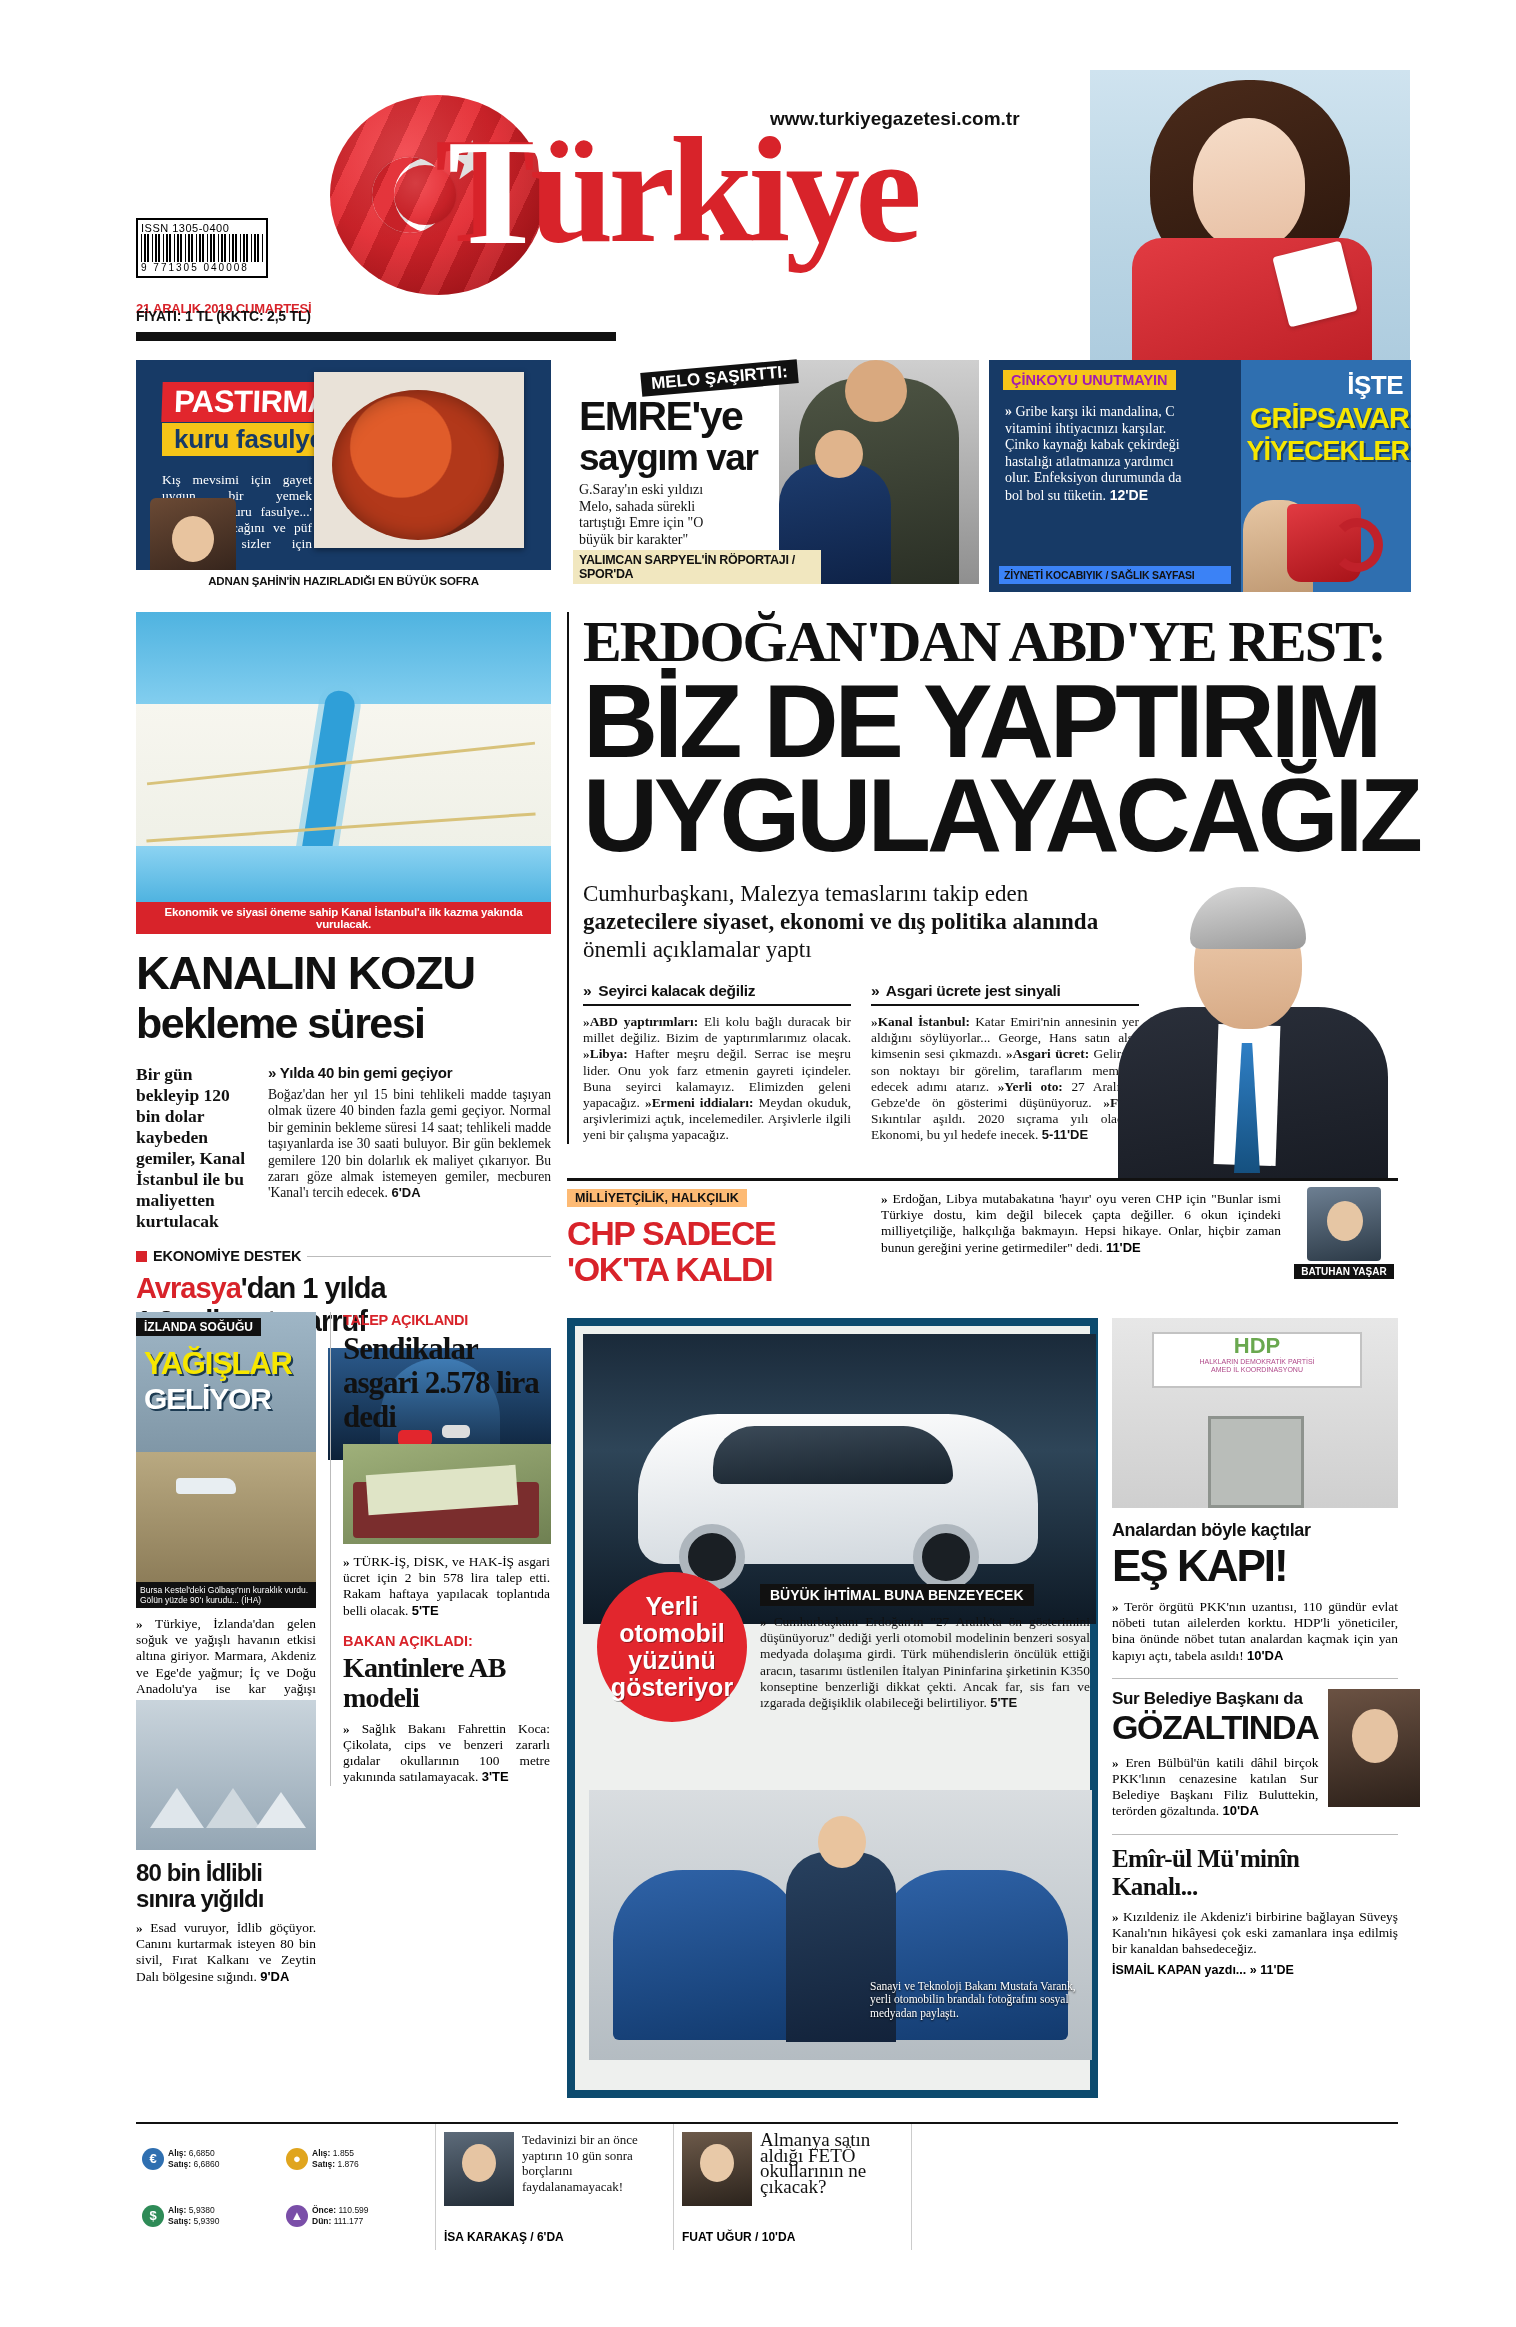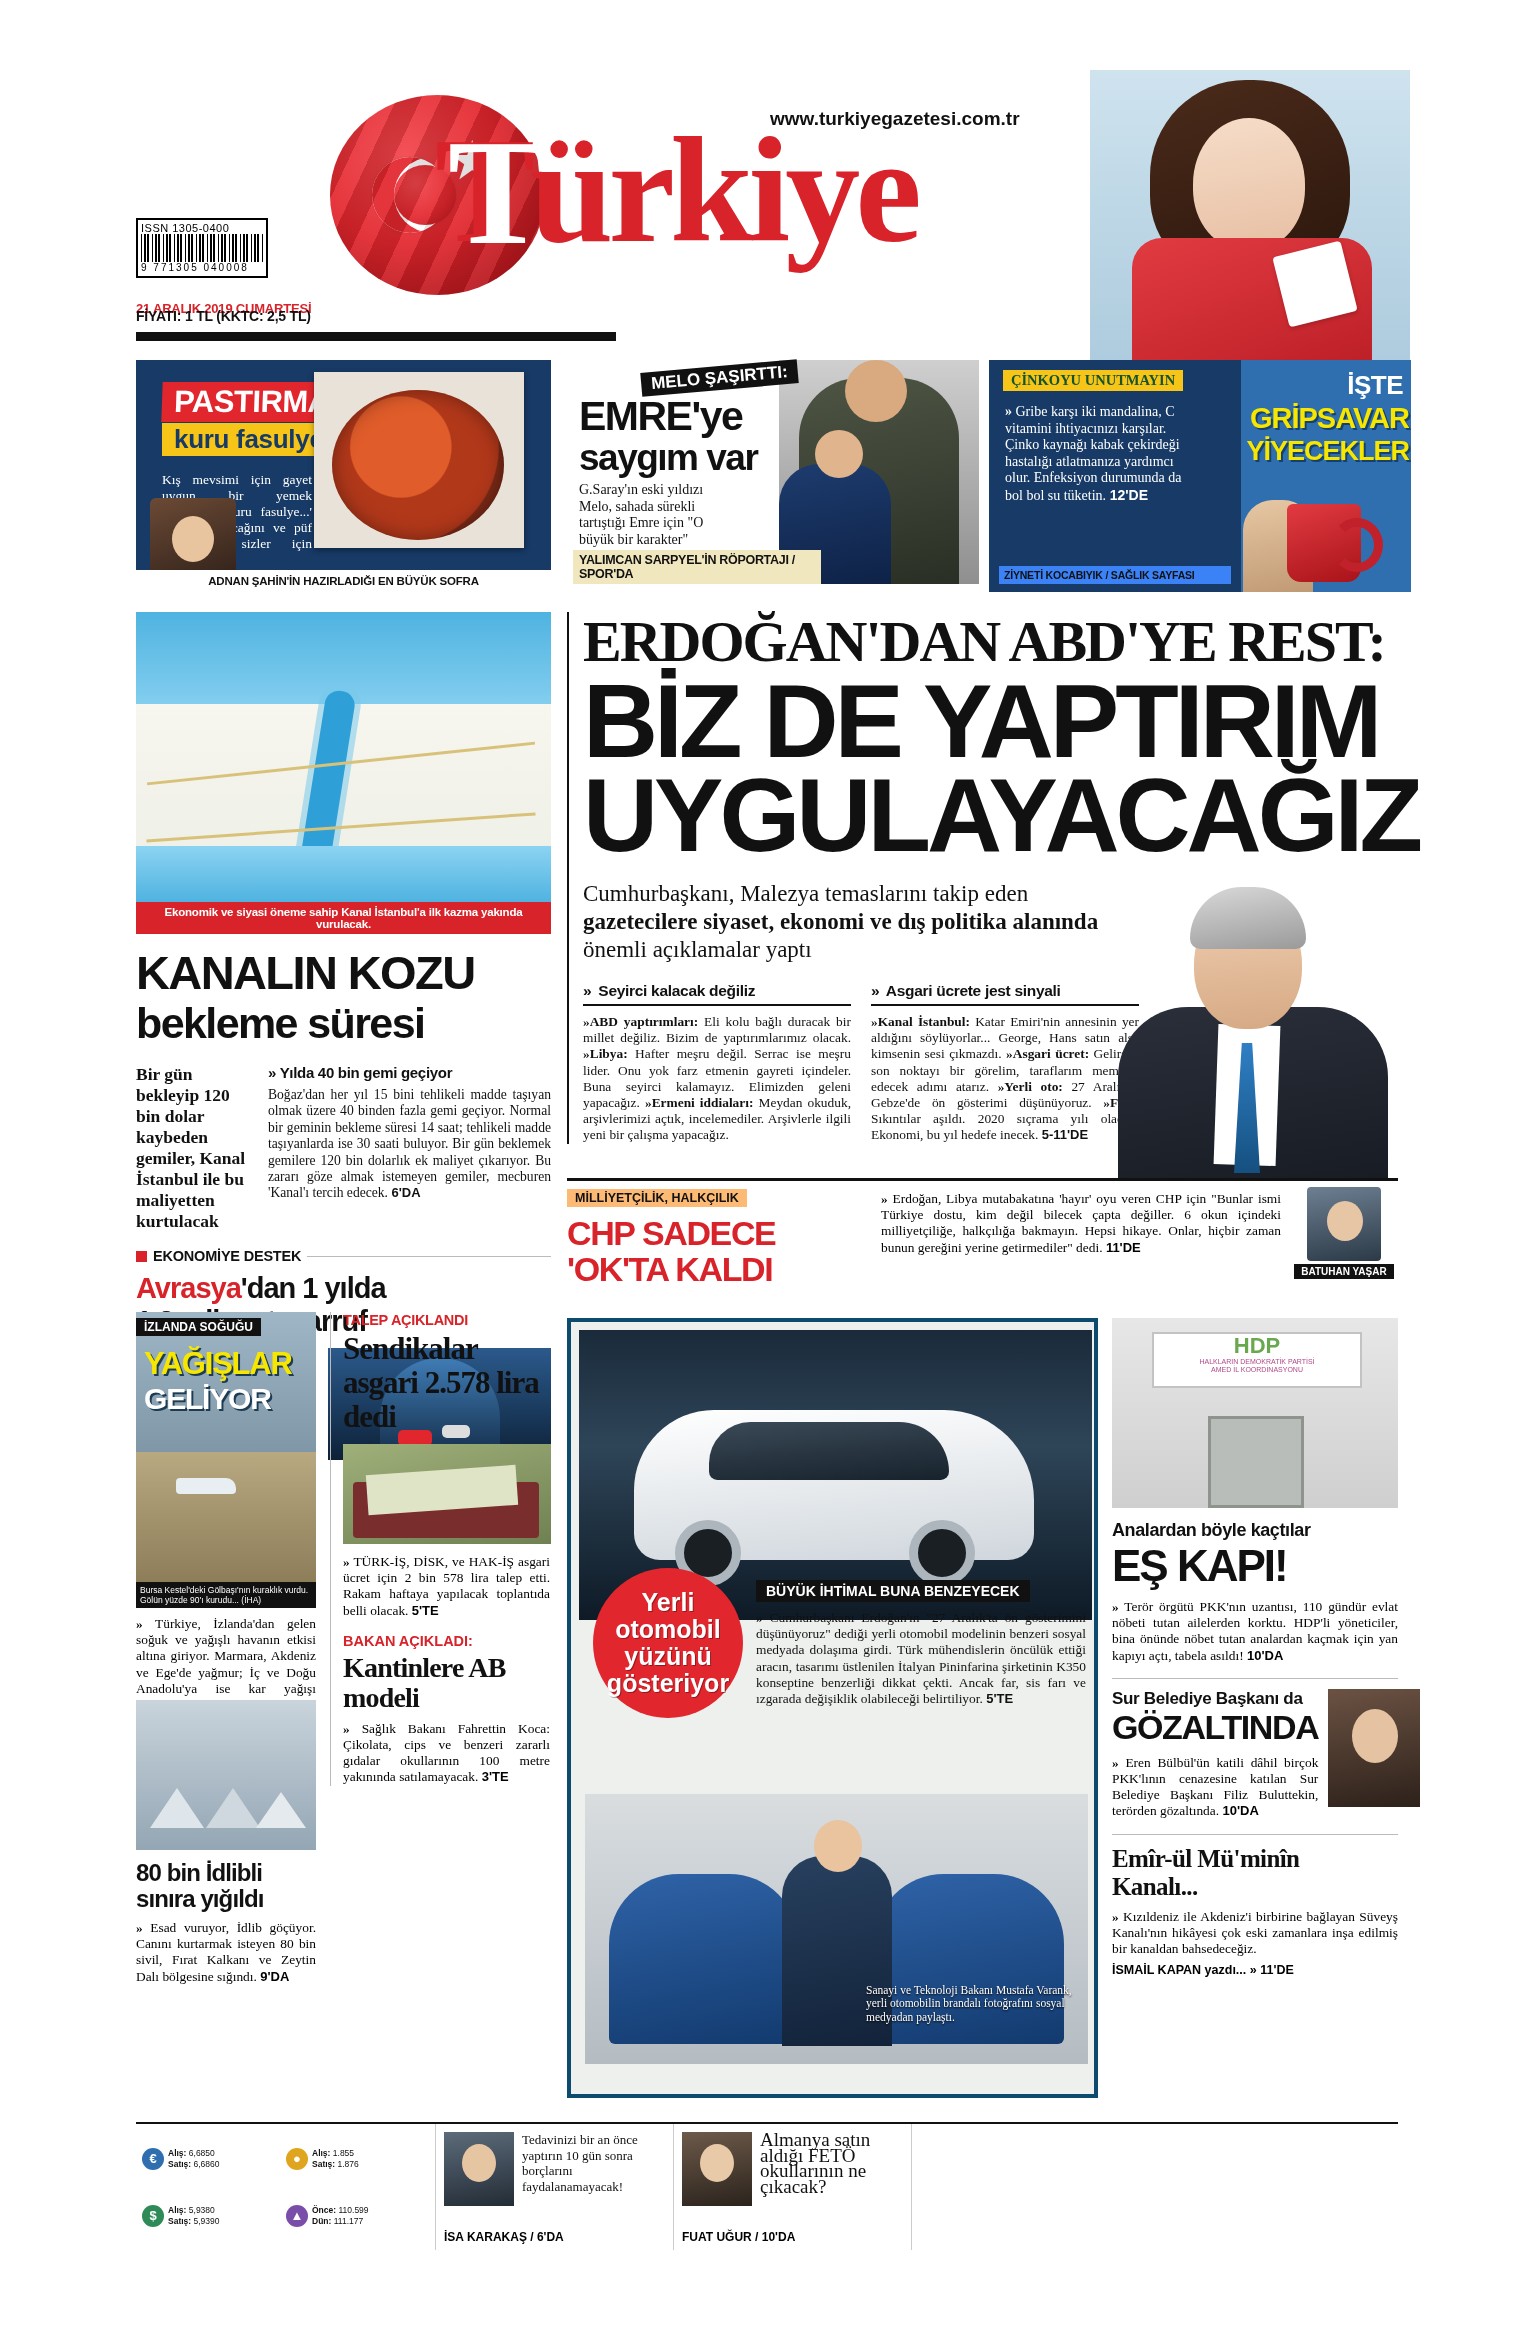--- a/index.html
+++ b/index.html
@@ -170,22 +170,22 @@
     position:absolute; left:0px; bottom:0px; width:112px; height:120px;
     background:linear-gradient(170deg,#1d3c6e,#0e2247); border-radius:40px 40px 0 0;
   }
   .promo-b .ph .player:after{
     content:""; position:absolute; left:36px; top:-34px; width:48px; height:48px; border-radius:50%;
     background:#e0b48c;
   }
 
   .promo-c { position:absolute; left:853px; top:0; width:252px; height:232px; background:#173a66; }
   .promo-c .kick {
-    position:absolute; left:14px; top:10px; background:#f6c518; color:#14532d;
-    font-family:Liberation Serif, serif; font-weight:bold; font-size:14.5px; padding:2px 8px;
+    position:absolute; left:14px; top:10px; background:#f6c518; color:#a21caf;
+    font-family:Liberation Sans, sans-serif; font-weight:bold; font-size:14.5px; padding:2px 8px;
   }
   .promo-c .body {
     position:absolute; left:16px; top:44px; width:180px; color:#fff; font-size:14px; line-height:16.5px;
   }
   .promo-c .page-tag { font-weight:bold; font-family:"Liberation Sans",sans-serif; }
   .promo-c .credit {
     position:absolute; left:10px; bottom:8px; width:232px; background:#3b82f6; color:#111;
     font-family:"Liberation Sans",sans-serif; font-weight:bold; font-size:10.5px; padding:3px 5px; letter-spacing:-.2px;
   }
 
@@ -361,21 +361,21 @@
     background:#e6c6a4;
   }
   .col-author .name {
     margin-top:3px; background:#111; color:#fff; font-family:"Liberation Sans",sans-serif;
     font-weight:bold; font-size:10px; padding:2px 3px; line-height:11px;
   }
 
   
   .car-block {
     position:absolute; left:567px; top:1318px; width:531px; height:780px;
-    background:#eef0ee; border:4px solid #0c4a6e;
+    background:#eef0ee; border:8px solid #0c4a6e;
   }
   .car-photo {
     position:absolute; left:8px; top:8px; width:513px; height:290px;
     background:linear-gradient(180deg,#1a2a3a 0%, #2e4558 40%, #0e1a26 100%); overflow:hidden;
   }
   .car-photo .body {
     position:absolute; left:55px; top:80px; width:400px; height:150px; border-radius:80px 90px 26px 26px;
     background:linear-gradient(175deg,#ffffff,#cfd6dc);
   }
   .car-photo .wind {

